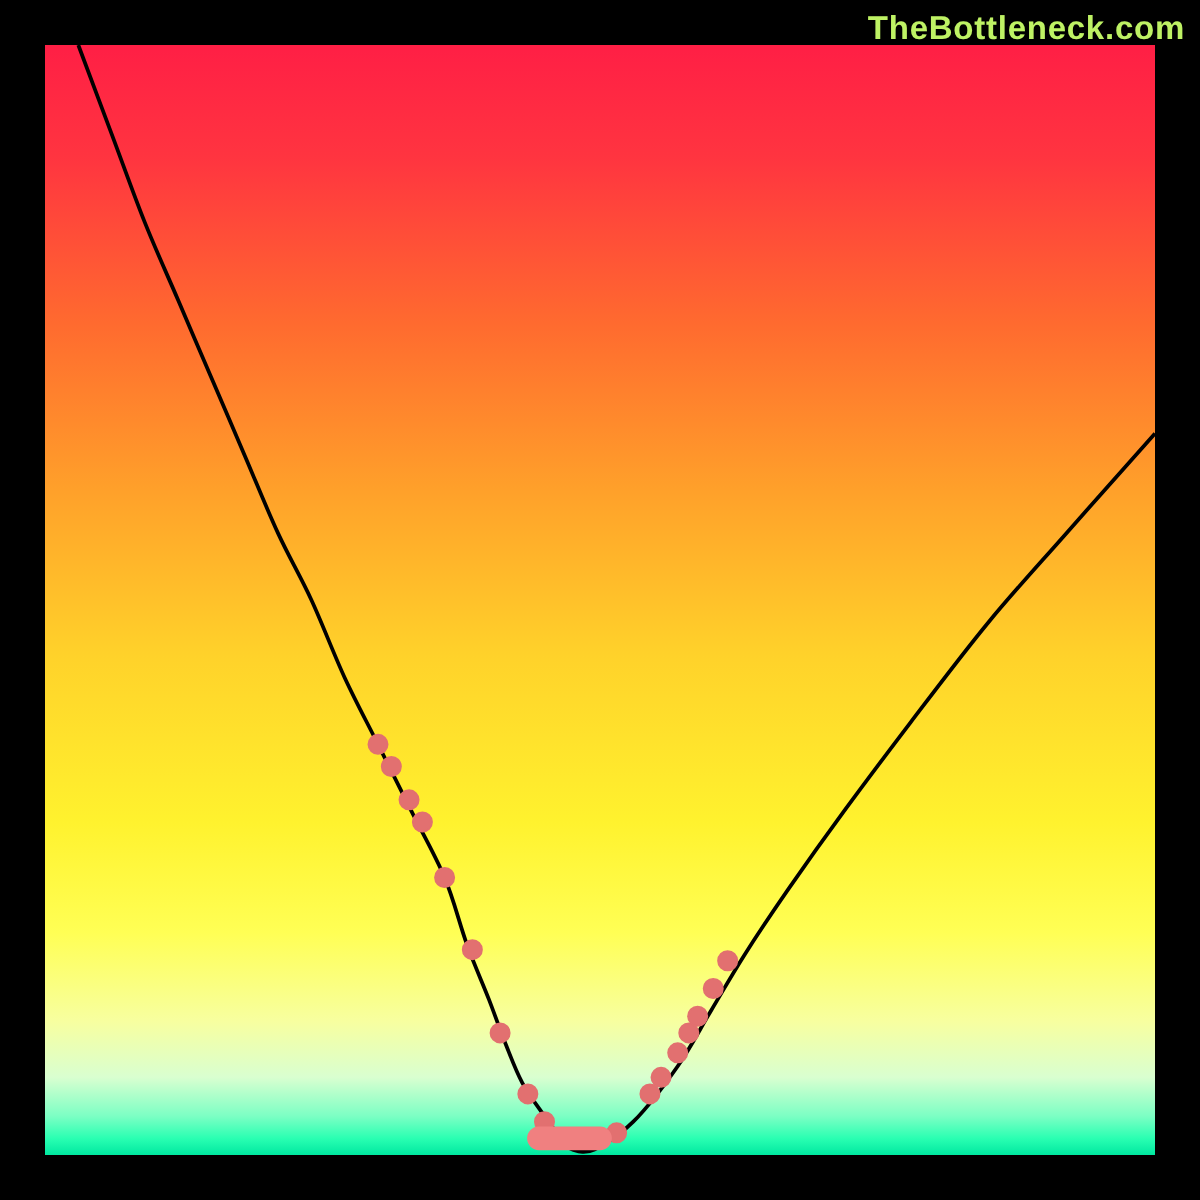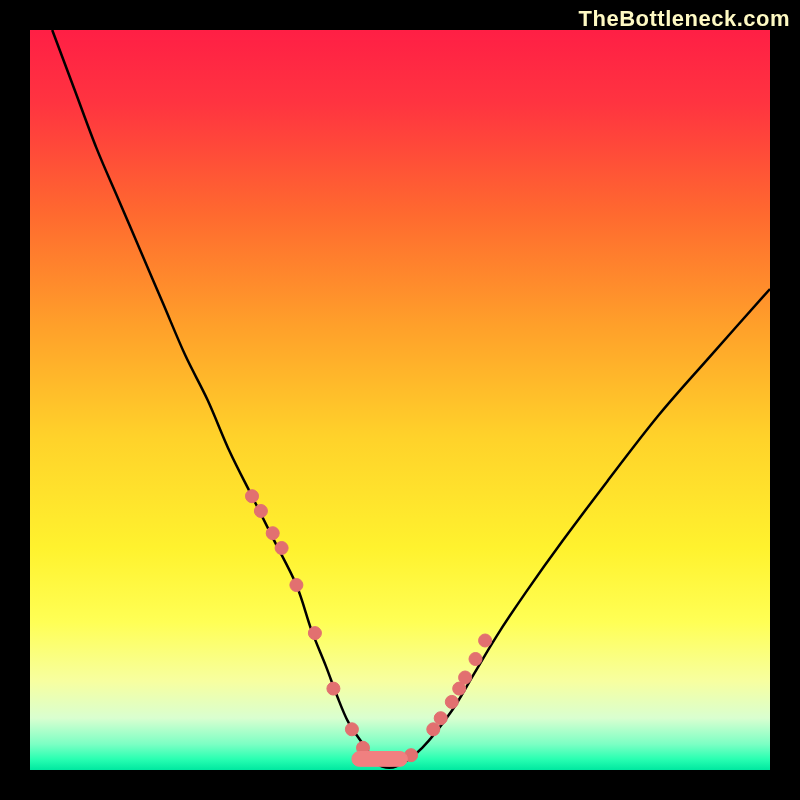--- a/index.html
+++ b/index.html
@@ -37,21 +37,21 @@
     height: 740px;
     overflow: visible;
   }
   .watermark {
     position: absolute;
     top: 6px;
     right: 10px;
     font-family: Arial, Helvetica, sans-serif;
     font-weight: 700;
     font-size: 22px;
-    color: #fef9c3;
+    color: #bef264;
     letter-spacing: 0.5px;
   }
   .curve {
     fill: none;
     stroke: #000;
     stroke-width: 2.5;
   }
   .dot {
     fill: #e27070;
     stroke: #e27070;

